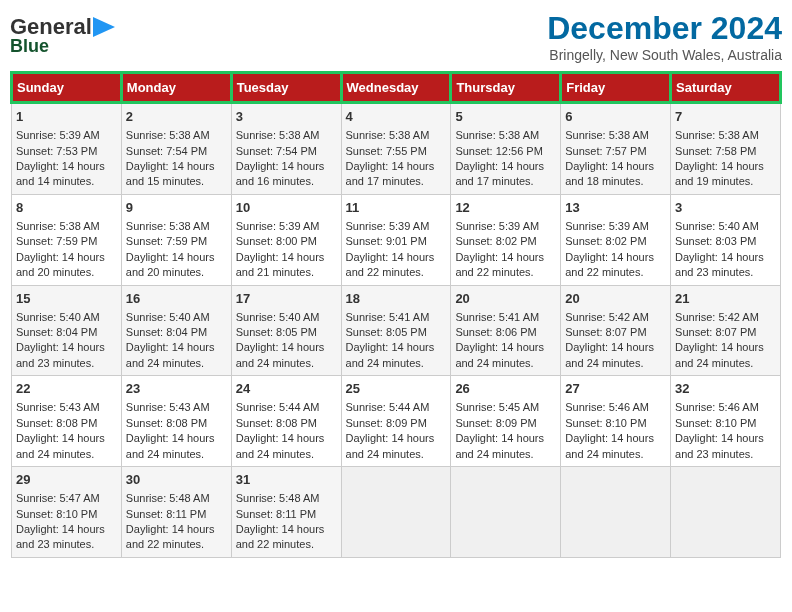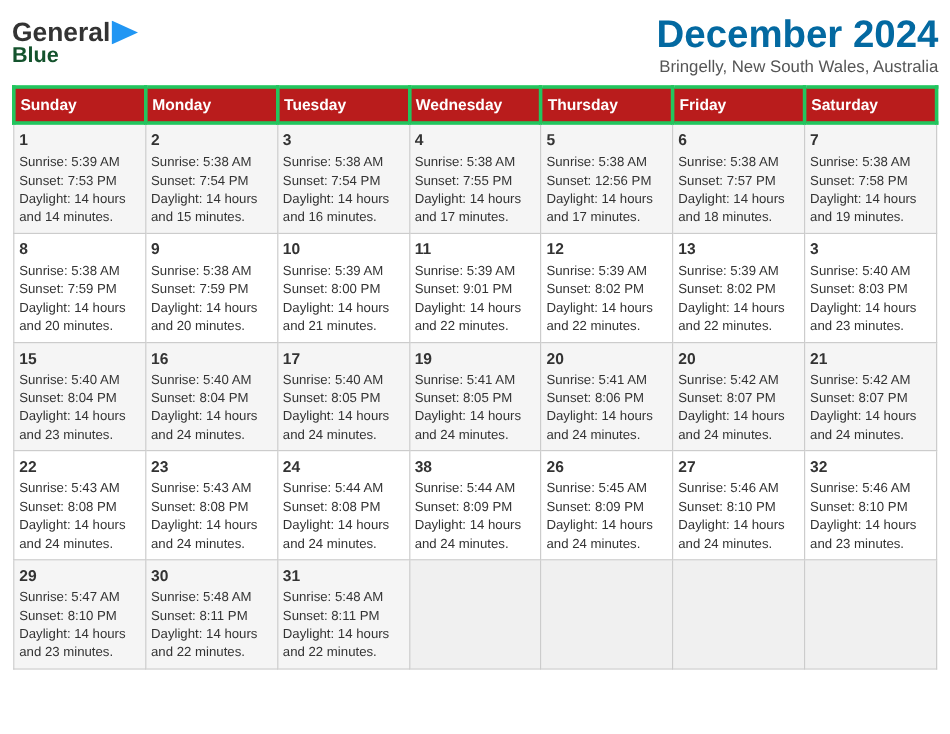--- a/index.html
+++ b/index.html
@@ -121,30 +121,30 @@
         <td><span class="day-num">10</span><span>Sunrise: 5:39 AM</span><br><span>Sunset: 8:00 PM</span><br><span>Daylight: 14 hours and 21 minutes.</span></td>
         <td><span class="day-num">11</span><span>Sunrise: 5:39 AM</span><br><span>Sunset: 9:01 PM</span><br><span>Daylight: 14 hours and 22 minutes.</span></td>
         <td><span class="day-num">12</span><span>Sunrise: 5:39 AM</span><br><span>Sunset: 8:02 PM</span><br><span>Daylight: 14 hours and 22 minutes.</span></td>
         <td><span class="day-num">13</span><span>Sunrise: 5:39 AM</span><br><span>Sunset: 8:02 PM</span><br><span>Daylight: 14 hours and 22 minutes.</span></td>
         <td><span class="day-num">3</span><span>Sunrise: 5:40 AM</span><br><span>Sunset: 8:03 PM</span><br><span>Daylight: 14 hours and 23 minutes.</span></td>
       </tr>
       <tr>
         <td><span class="day-num">15</span><span>Sunrise: 5:40 AM</span><br><span>Sunset: 8:04 PM</span><br><span>Daylight: 14 hours and 23 minutes.</span></td>
         <td><span class="day-num">16</span><span>Sunrise: 5:40 AM</span><br><span>Sunset: 8:04 PM</span><br><span>Daylight: 14 hours and 24 minutes.</span></td>
         <td><span class="day-num">17</span><span>Sunrise: 5:40 AM</span><br><span>Sunset: 8:05 PM</span><br><span>Daylight: 14 hours and 24 minutes.</span></td>
-        <td><span class="day-num">19</span><span>Sunrise: 5:41 AM</span><br><span>Sunset: 8:05 PM</span><br><span>Daylight: 14 hours and 24 minutes.</span></td>
+        <td><span class="day-num">18</span><span>Sunrise: 5:41 AM</span><br><span>Sunset: 8:05 PM</span><br><span>Daylight: 14 hours and 24 minutes.</span></td>
         <td><span class="day-num">20</span><span>Sunrise: 5:41 AM</span><br><span>Sunset: 8:06 PM</span><br><span>Daylight: 14 hours and 24 minutes.</span></td>
         <td><span class="day-num">20</span><span>Sunrise: 5:42 AM</span><br><span>Sunset: 8:07 PM</span><br><span>Daylight: 14 hours and 24 minutes.</span></td>
         <td><span class="day-num">21</span><span>Sunrise: 5:42 AM</span><br><span>Sunset: 8:07 PM</span><br><span>Daylight: 14 hours and 24 minutes.</span></td>
       </tr>
       <tr>
         <td><span class="day-num">22</span><span>Sunrise: 5:43 AM</span><br><span>Sunset: 8:08 PM</span><br><span>Daylight: 14 hours and 24 minutes.</span></td>
         <td><span class="day-num">23</span><span>Sunrise: 5:43 AM</span><br><span>Sunset: 8:08 PM</span><br><span>Daylight: 14 hours and 24 minutes.</span></td>
         <td><span class="day-num">24</span><span>Sunrise: 5:44 AM</span><br><span>Sunset: 8:08 PM</span><br><span>Daylight: 14 hours and 24 minutes.</span></td>
-        <td><span class="day-num">38</span><span>Sunrise: 5:44 AM</span><br><span>Sunset: 8:09 PM</span><br><span>Daylight: 14 hours and 24 minutes.</span></td>
+        <td><span class="day-num">25</span><span>Sunrise: 5:44 AM</span><br><span>Sunset: 8:09 PM</span><br><span>Daylight: 14 hours and 24 minutes.</span></td>
         <td><span class="day-num">26</span><span>Sunrise: 5:45 AM</span><br><span>Sunset: 8:09 PM</span><br><span>Daylight: 14 hours and 24 minutes.</span></td>
         <td><span class="day-num">27</span><span>Sunrise: 5:46 AM</span><br><span>Sunset: 8:10 PM</span><br><span>Daylight: 14 hours and 24 minutes.</span></td>
         <td><span class="day-num">32</span><span>Sunrise: 5:46 AM</span><br><span>Sunset: 8:10 PM</span><br><span>Daylight: 14 hours and 23 minutes.</span></td>
       </tr>
       <tr>
         <td><span class="day-num">29</span><span>Sunrise: 5:47 AM</span><br><span>Sunset: 8:10 PM</span><br><span>Daylight: 14 hours and 23 minutes.</span></td>
         <td><span class="day-num">30</span><span>Sunrise: 5:48 AM</span><br><span>Sunset: 8:11 PM</span><br><span>Daylight: 14 hours and 22 minutes.</span></td>
         <td><span class="day-num">31</span><span>Sunrise: 5:48 AM</span><br><span>Sunset: 8:11 PM</span><br><span>Daylight: 14 hours and 22 minutes.</span></td>
         <td class="cell-empty"></td>
         <td class="cell-empty"></td>

